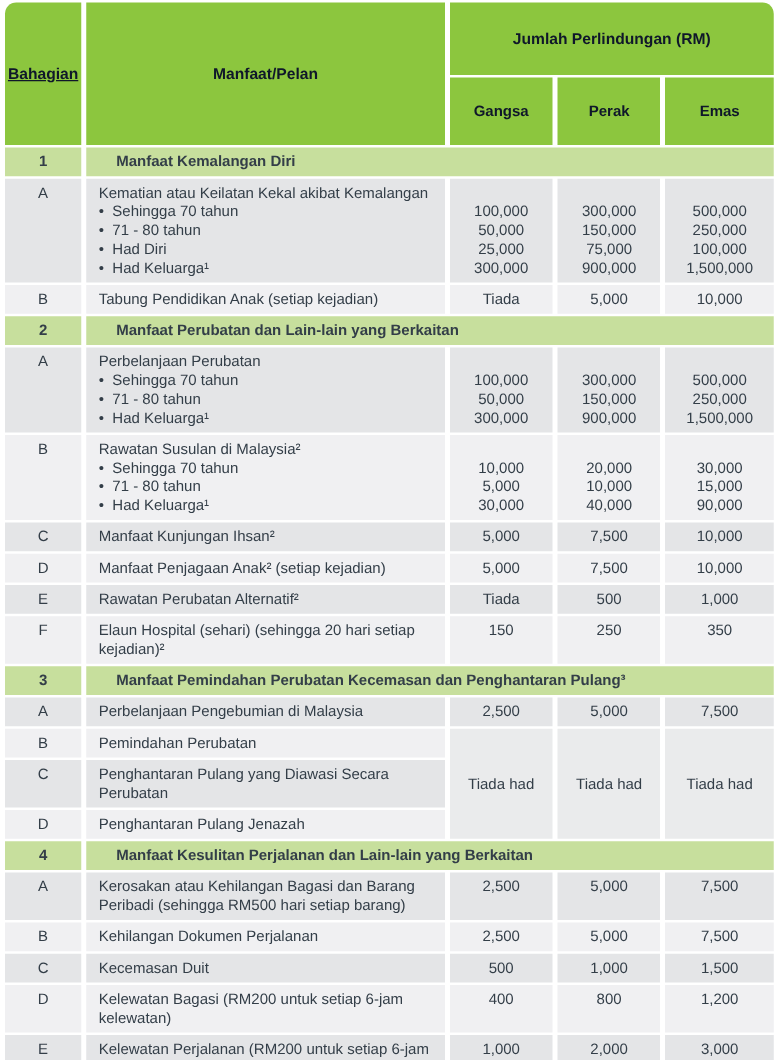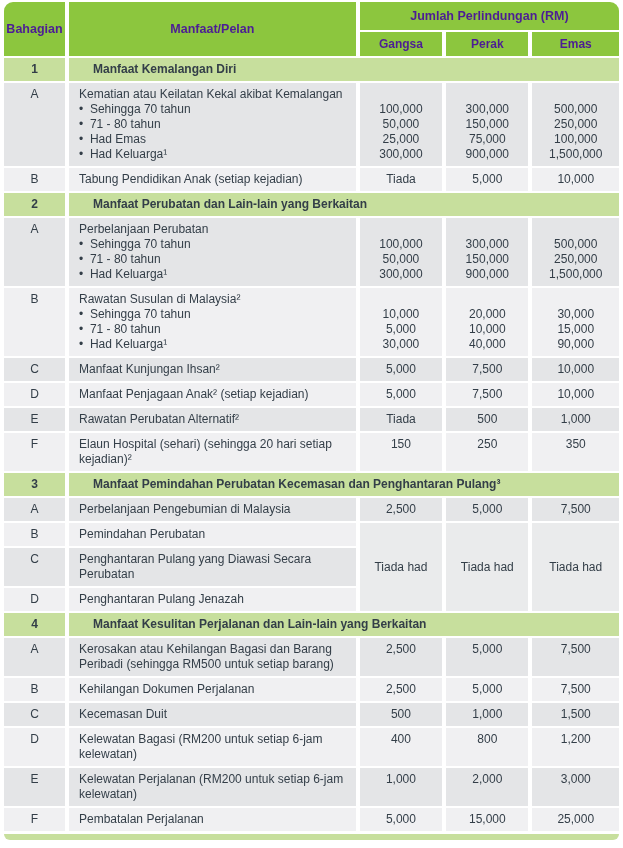--- a/index.html
+++ b/index.html
@@ -24,31 +24,31 @@
     border-collapse:separate;
     border-spacing:4px 2px;
   }
   col.c-bahagian{width:60px;}
   col.c-manfaat{width:282px;}
   col.c-plan{width:81px;}
   col.c-plan-last{width:85px;}
 
   th{
     background:var(--header-green);
-    color:#4c1d95;
+    color:#0f172a;
     font-weight:bold;
     font-size:12.5px;
     line-height:14px;
     text-align:center;
     vertical-align:middle;
-    padding:3px 2px;
+    padding:18px 2px;
   }
   th.h-group{height:22px;}
   th.h-plan{height:18px;font-size:12px;}
-  th.corner-tl{border-top-left-radius:9px;}
+  th.corner-tl{border-top-left-radius:9px;text-decoration:underline;}
   th.corner-tr{border-top-right-radius:9px;}
 
   td{
     font-size:12px;
     line-height:15px;
     vertical-align:top;
     padding:4px 4px;
   }
   td.band-num{
     background:var(--band-green);
@@ -107,21 +107,21 @@
         <tr>
           <td class="band-num">1</td>
           <td class="band-title" colspan="4">Manfaat Kemalangan Diri</td>
         </tr>
         <tr>
           <td class="letter shade-dark">A</td>
           <td class="label shade-dark">
             <div class="line"><span>Kematian atau Keilatan Kekal akibat Kemalangan</span></div>
             <div class="line">•&nbsp; <span>Sehingga 70 tahun</span></div>
             <div class="line">•&nbsp; <span>71 - 80 tahun</span></div>
-            <div class="line">•&nbsp; <span>Had Emas</span></div>
+            <div class="line">•&nbsp; <span>Had Diri</span></div>
             <div class="line">•&nbsp; <span>Had Keluarga¹</span></div>
           </td>
           <td class="value shade-dark">
             <div class="line">&nbsp;</div>
             <div class="line">100,000</div>
             <div class="line">50,000</div>
             <div class="line">25,000</div>
             <div class="line">300,000</div>
           </td>
           <td class="value shade-dark">
@@ -276,21 +276,21 @@
             <div class="line"><span>Penghantaran Pulang Jenazah</span></div>
           </td>
         </tr>
         <tr>
           <td class="band-num">4</td>
           <td class="band-title" colspan="4">Manfaat Kesulitan Perjalanan dan Lain-lain yang Berkaitan</td>
         </tr>
         <tr>
           <td class="letter shade-dark">A</td>
           <td class="label shade-dark">
-            <div class="line"><span>Kerosakan atau Kehilangan Bagasi dan Barang Peribadi</span> <span class="it">(sehingga RM500 untuk setiap barang)</span></div>
+            <div class="line"><span>Kerosakan atau Kehilangan Bagasi dan Barang Peribadi</span> <span class="it">(sehingga RM500 hari setiap barang)</span></div>
           </td>
           <td class="value shade-dark">2,500</td>
           <td class="value shade-dark">5,000</td>
           <td class="value shade-dark">7,500</td>
         </tr>
         <tr>
           <td class="letter shade-light">B</td>
           <td class="label shade-light">
             <div class="line"><span>Kehilangan Dokumen Perjalanan</span></div>
           </td>

